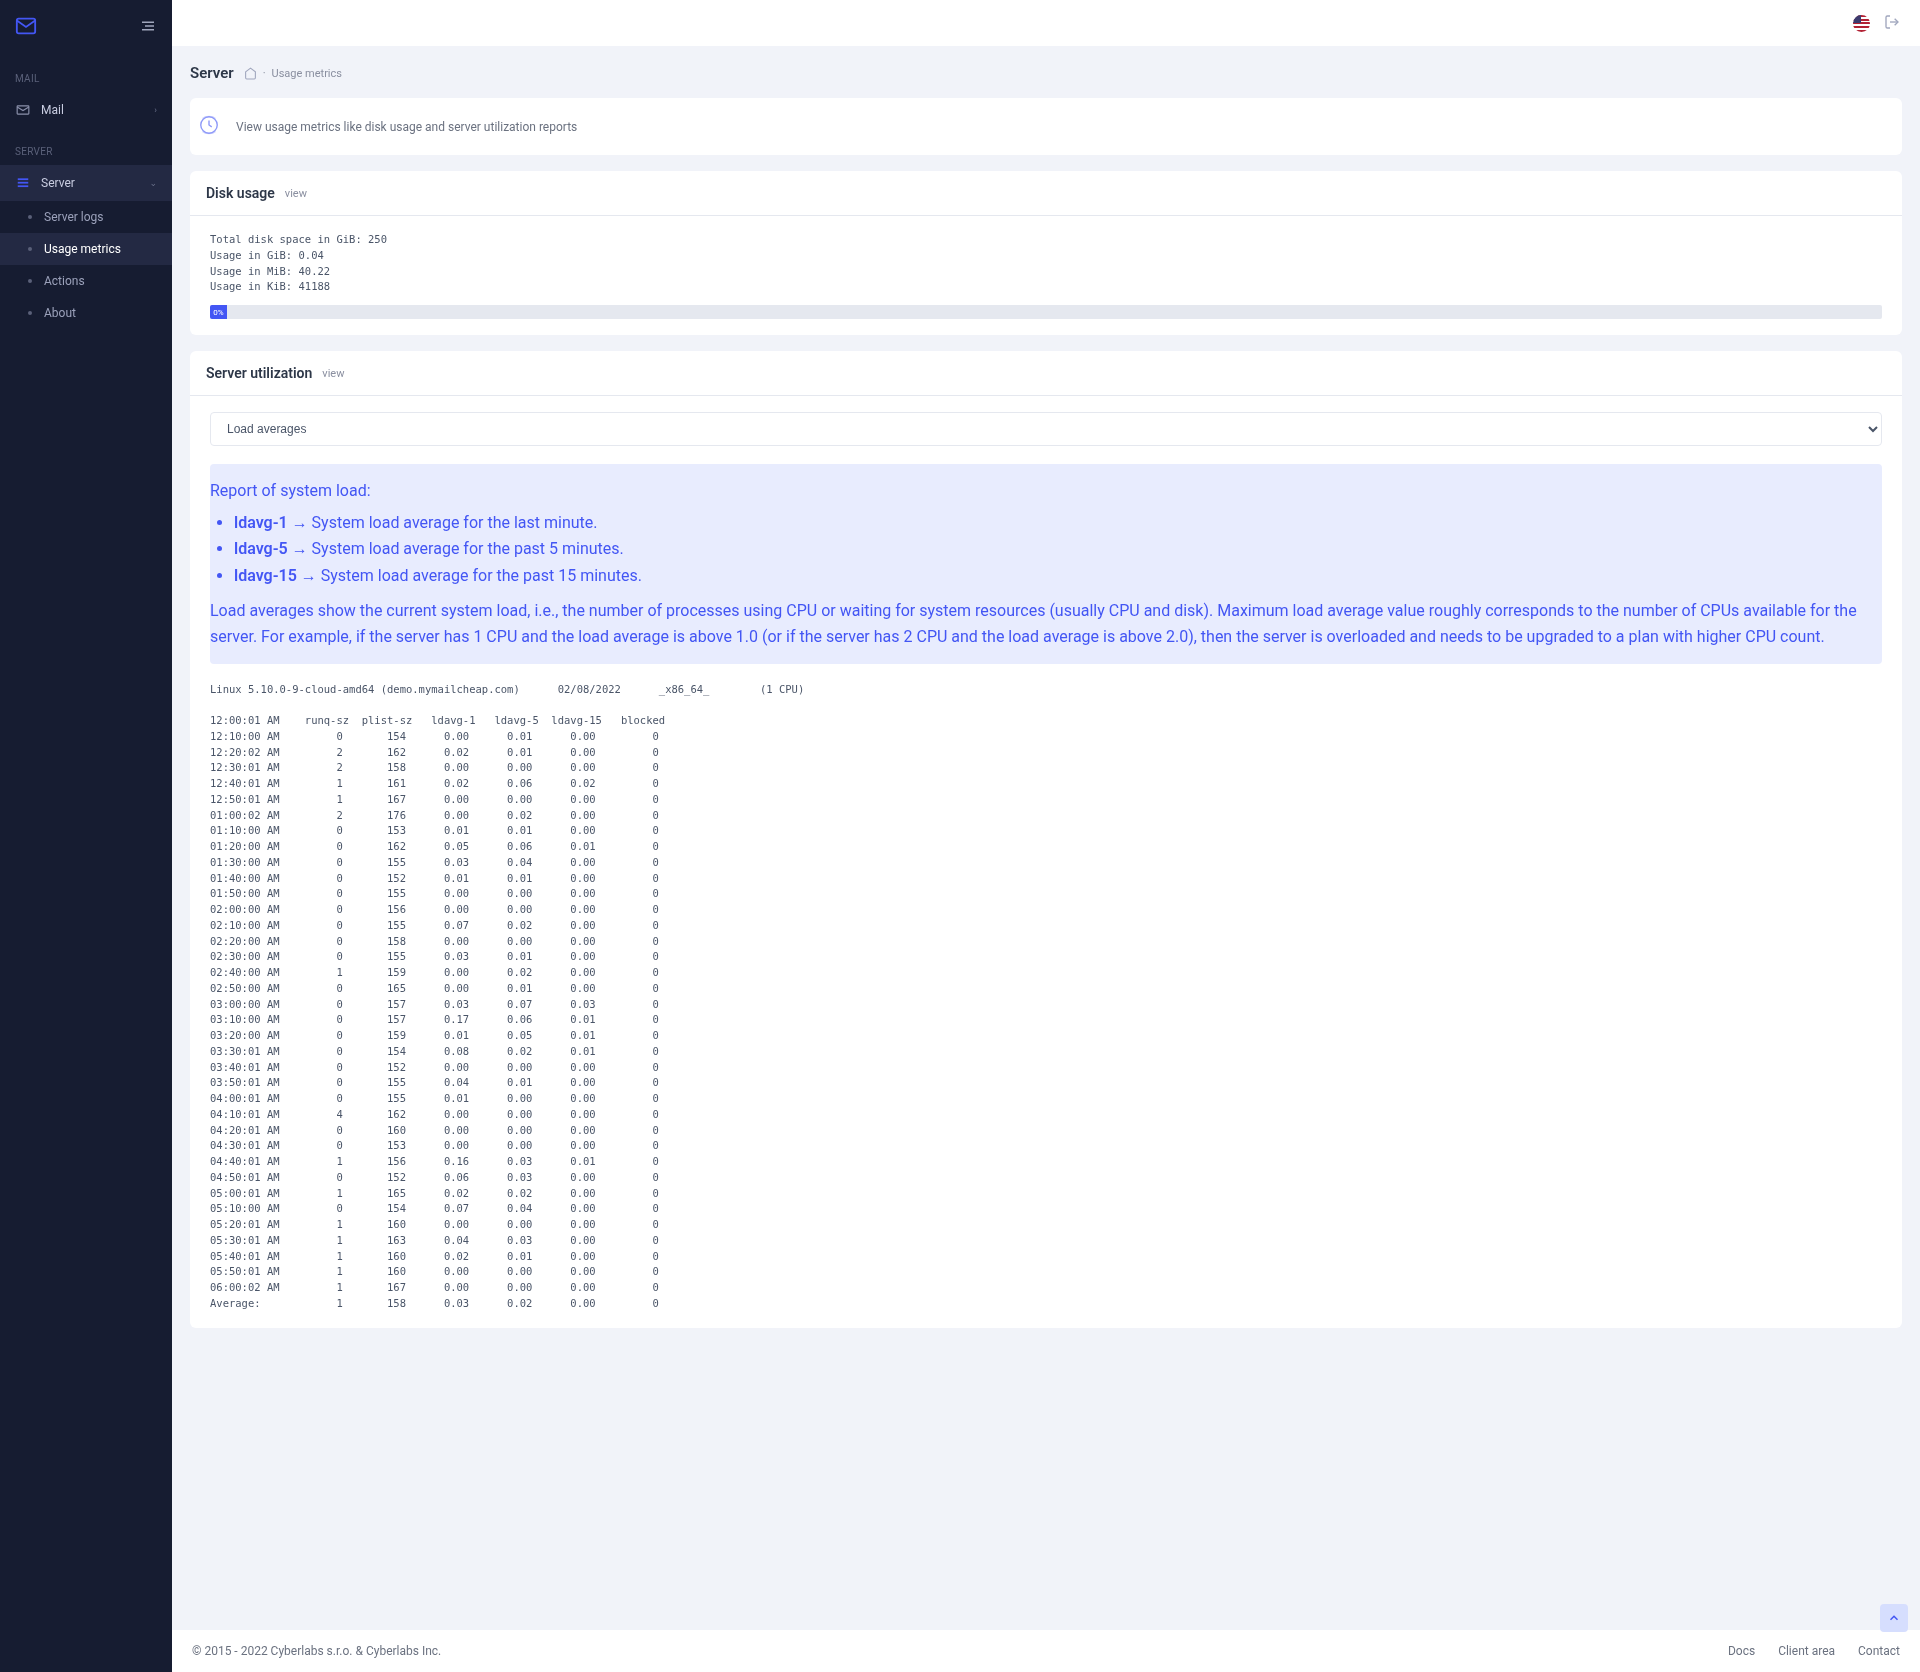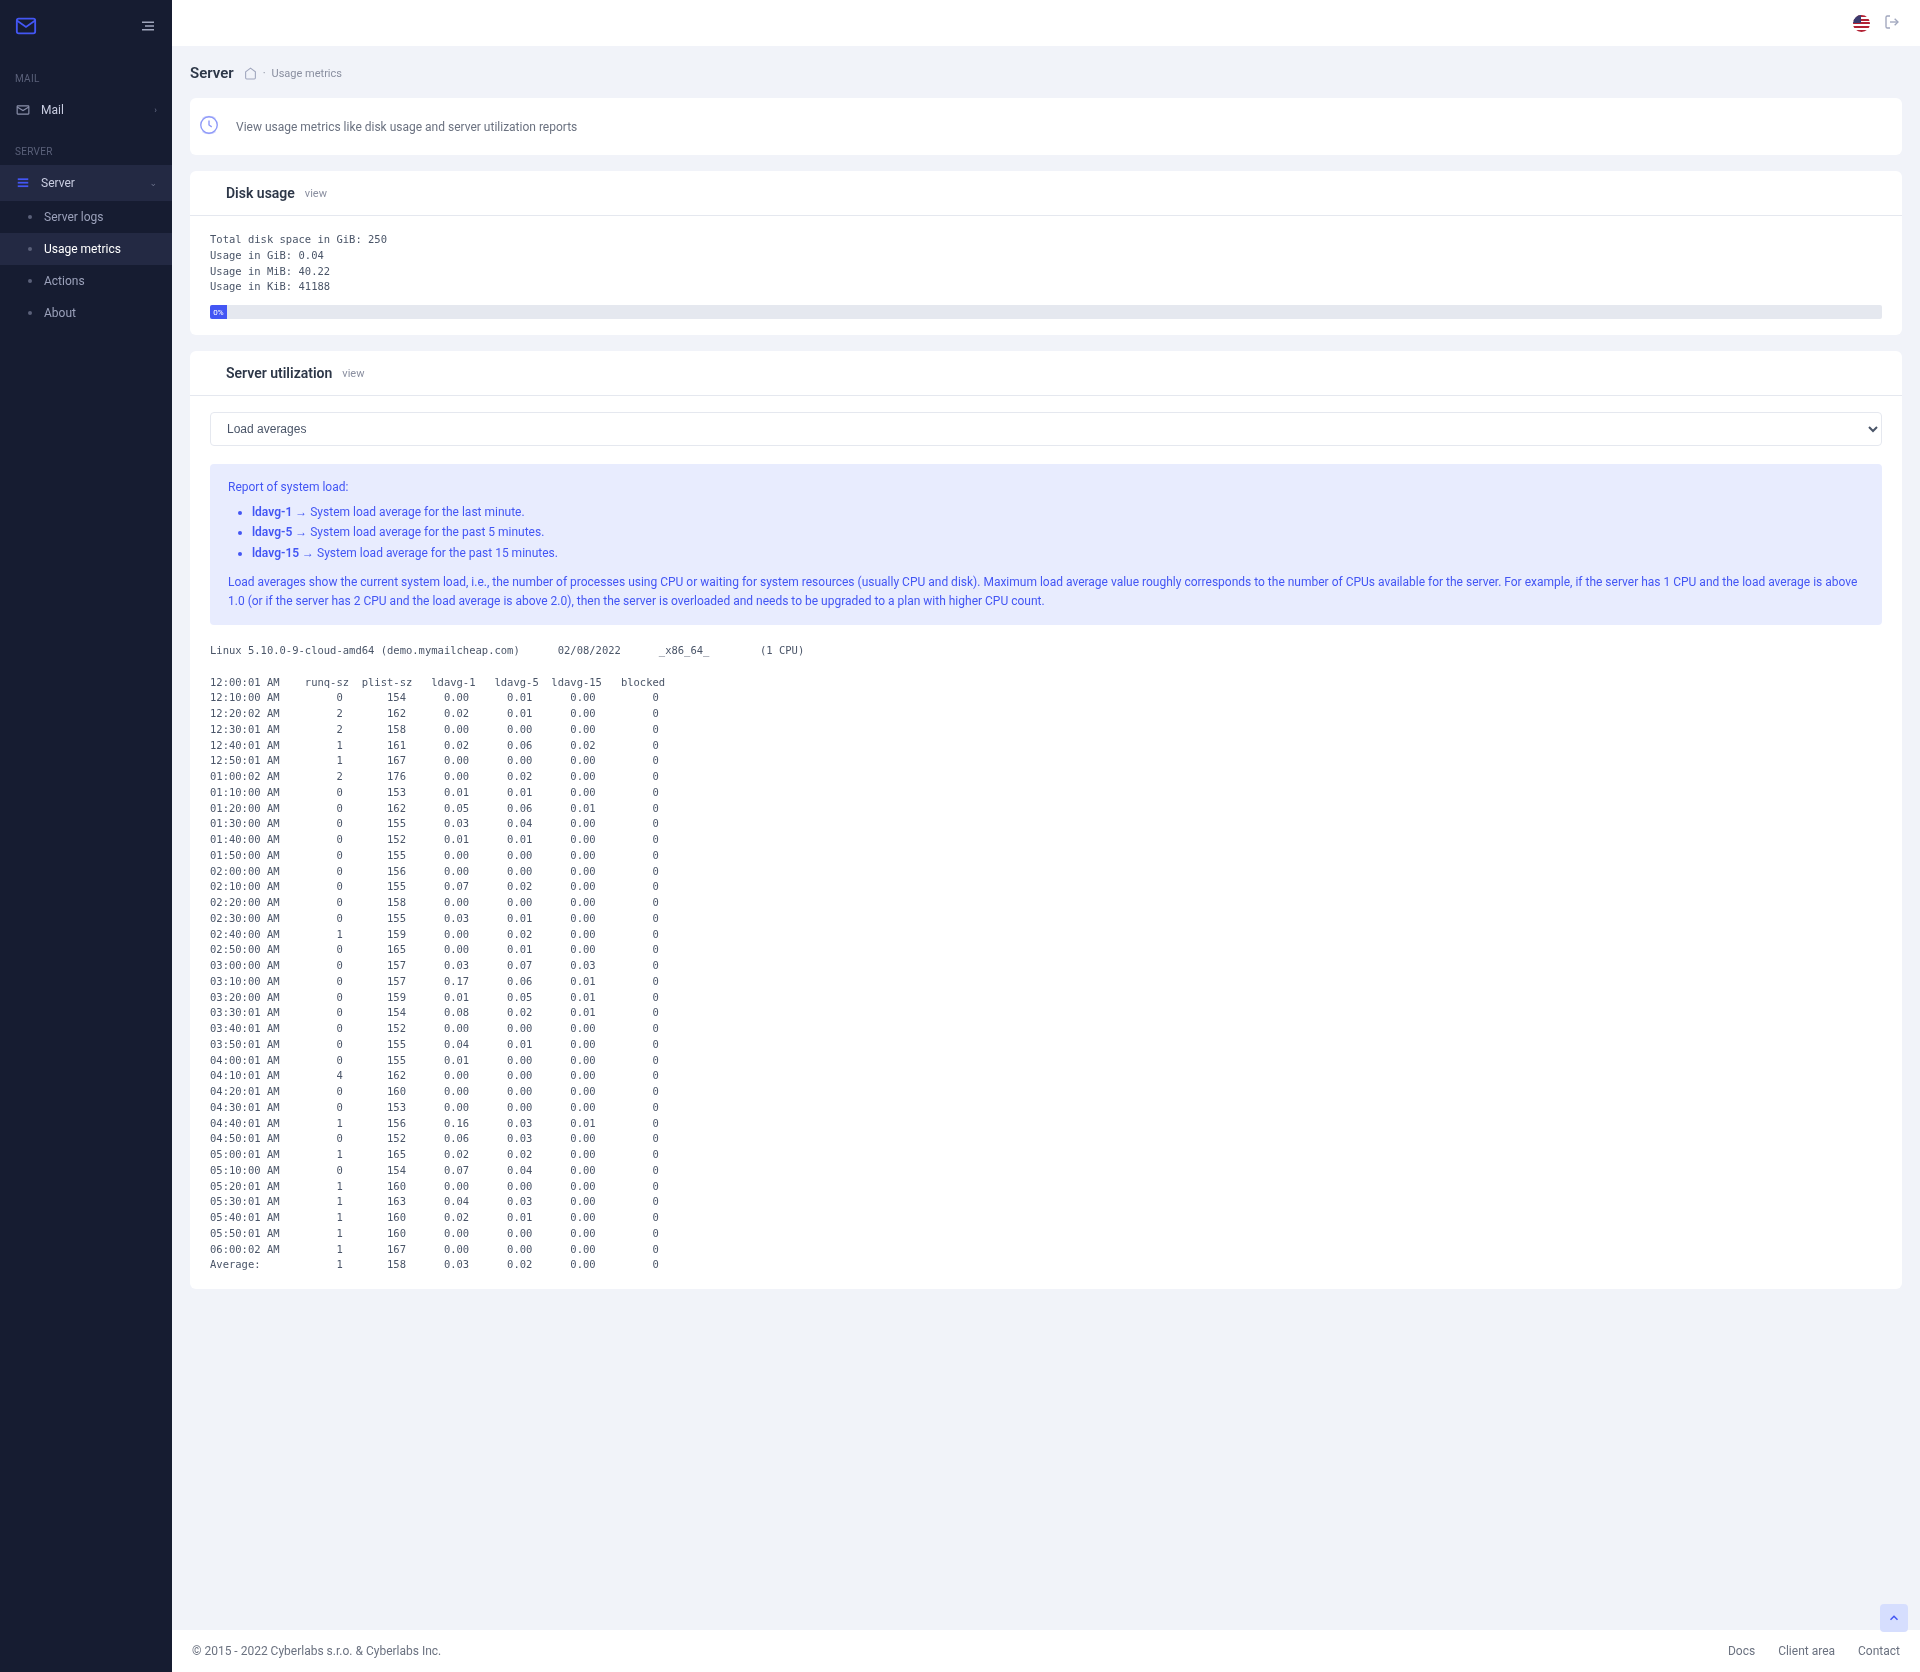--- a/index.html
+++ b/index.html
@@ -40,30 +40,30 @@
   .logout-icon svg{width:16px;height:16px;stroke:#a0a6bd;fill:none;stroke-width:2;}
   .content{padding:18px;flex:1;}
   .breadcrumb-row{display:flex;align-items:center;gap:10px;margin-bottom:16px;}
   .page-title{font-size:15px;font-weight:600;color:var(--heading);}
   .crumb{display:flex;align-items:center;gap:6px;font-size:11px;color:var(--text-muted);}
   .crumb svg{width:13px;height:13px;stroke:#a0a6bd;fill:none;stroke-width:2;}
   .card{background:var(--card-bg);border-radius:6px;margin-bottom:16px;overflow:hidden;}
   .card-intro{display:flex;align-items:center;padding:16px 8px;gap:16px;}
   .intro-icon svg{width:22px;height:22px;stroke:var(--primary);fill:none;stroke-width:1.5;opacity:.6;}
   .intro-text{font-size:12px;color:#6b7280;}
-  .card-header{padding:14px 36px;border-bottom:1px solid var(--border);display:flex;align-items:center;gap:10px;}
+  .card-header{padding:14px 16px;border-bottom:1px solid var(--border);display:flex;align-items:center;gap:10px;}
   .card-title{font-size:14px;font-weight:600;color:var(--heading);}
   .view-link{font-size:11px;color:var(--text-muted);cursor:pointer;}
   .card-body{padding:16px 20px;}
   pre{font-family:SFMono-Regular,Consolas,monospace;font-size:10.5px;line-height:1.5;margin:0;color:#4a5568;white-space:pre;}
   .progress-wrap{margin-top:10px;height:14px;background:#e5e8ef;border-radius:2px;position:relative;overflow:hidden;}
   .progress-fill{position:absolute;left:0;top:0;height:100%;background:var(--primary);color:#fff;font-size:8px;display:flex;align-items:center;justify-content:center;padding:0 1px;min-width:10px;}
   .form-label{font-size:12px;color:#6b7280;margin-bottom:8px;display:block;}
   .select{width:100%;padding:8px 12px;border:1px solid var(--border);border-radius:4px;font-size:12px;background:#fff;color:#4a5568;appearance:auto;}
-  .info-panel{background:var(--info-bg);border-radius:4px;padding:14px 18px;margin:18px 0;font-size:12px;color:var(--info-text);line-height:1.6;}
+  .info-panel{background:var(--info-bg);border-radius:4px;padding:14px 0;margin:18px 0;font-size:16px;color:var(--info-text);line-height:1.6;}
   .info-panel ul{margin:6px 0 10px;padding-left:24px;}
   .info-panel li{margin:1px 0;}
   .info-panel b{font-weight:600;}
   .footer{background:#fff;padding:14px 20px;display:flex;align-items:center;justify-content:space-between;font-size:12px;color:#6b7280;text-align:right;}
   .footer-links{display:flex;gap:23px;}
   .footer-links span{cursor:pointer;}
   .scroll-top{position:fixed;right:12px;bottom:40px;width:28px;height:28px;background:#d6defe;border-radius:4px;display:flex;align-items:center;justify-content:center;cursor:pointer;}
   .scroll-top svg{width:14px;height:14px;stroke:var(--primary);fill:none;stroke-width:2.5;}
 </style>
 </head>

